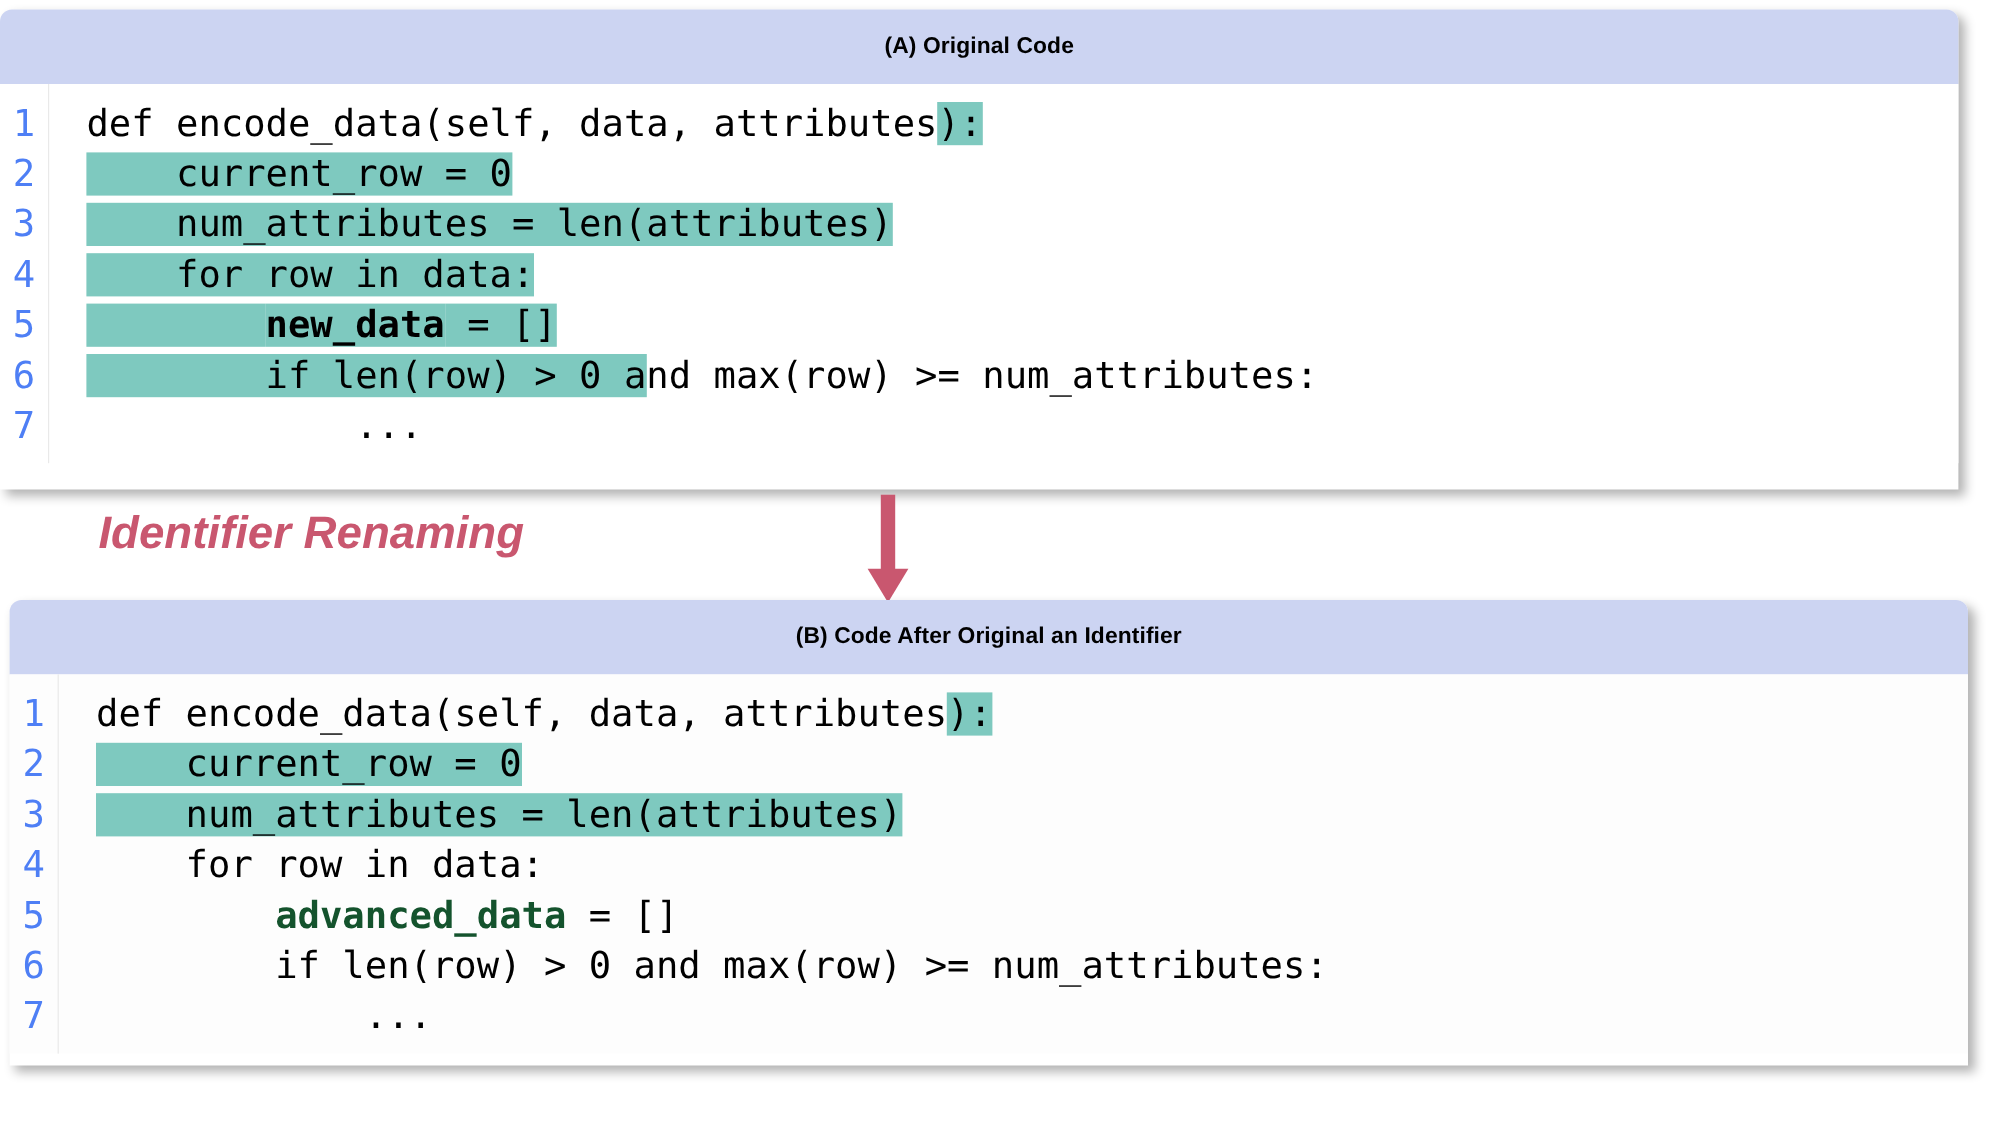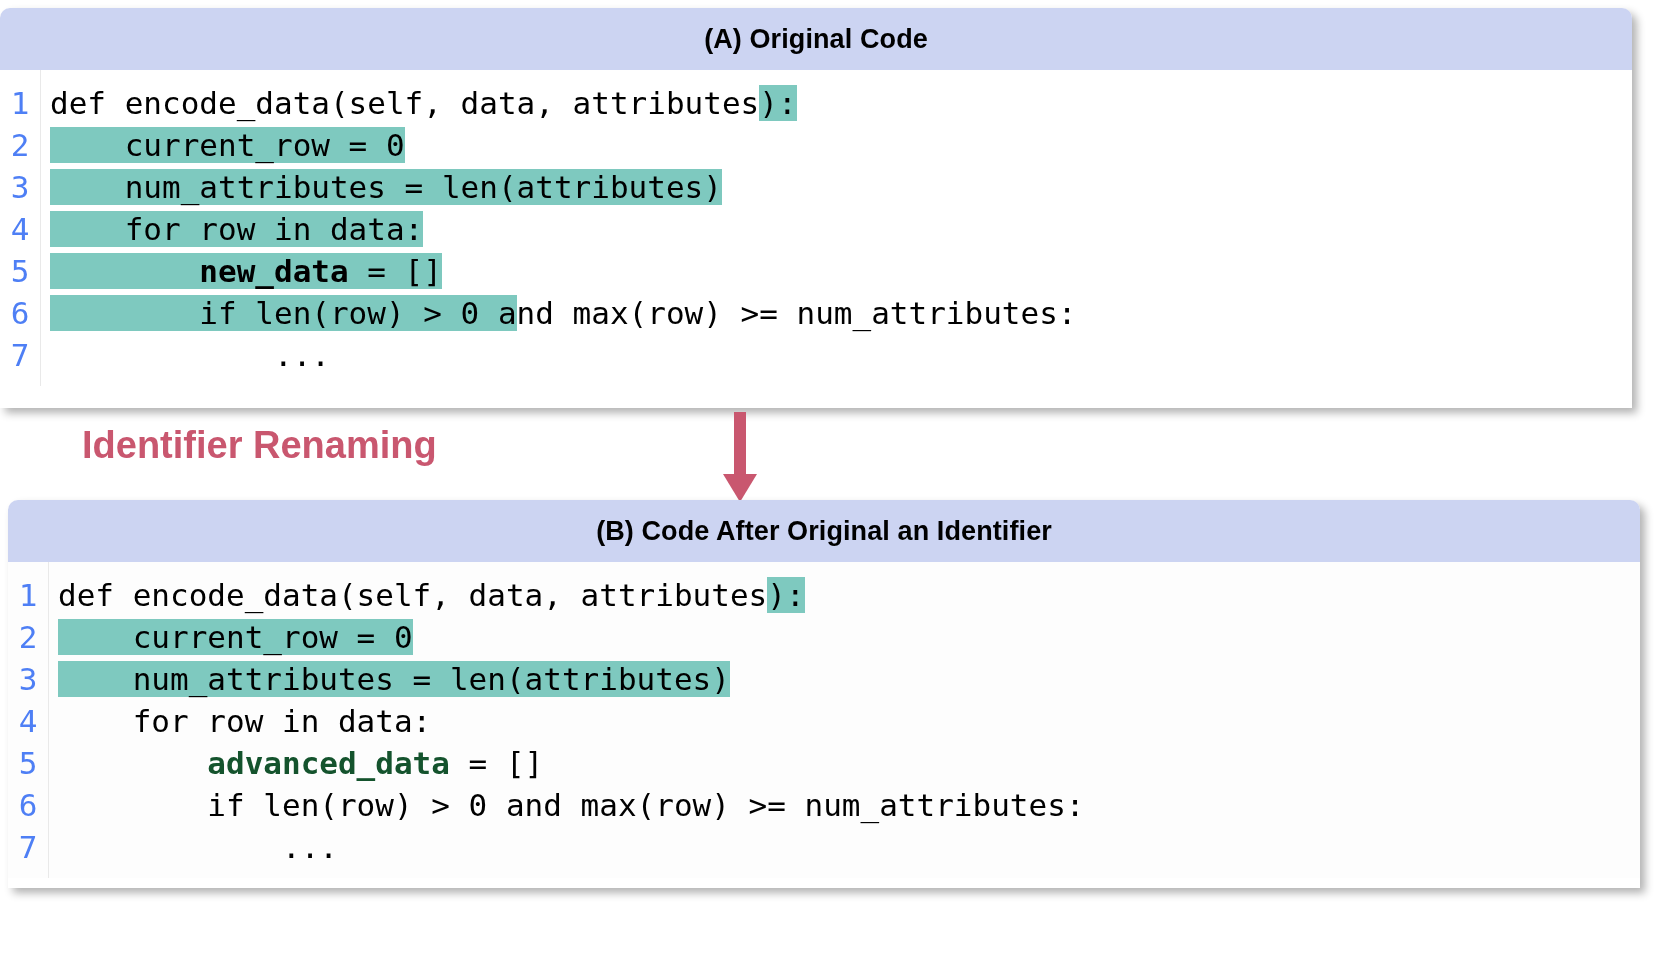--- a/index.html
+++ b/index.html
@@ -39,21 +39,21 @@
     height: 62px;
     background: #ccd4f2;
     border-radius: 10px 10px 0 0;
     display: flex;
     align-items: center;
     justify-content: center;
   }
   .panel-header-title {
     font-family: "Liberation Sans", sans-serif;
     font-weight: bold;
-    font-size: 27px;
+    font-size: 19px;
     color: #000000;
     letter-spacing: 0.1px;
   }
 
   .code-body {
     position: relative;
     background: #fdfdfd;
     padding-top: 12px;
     padding-bottom: 10px;
   }
@@ -83,21 +83,21 @@
     flex: 0 0 40px;
     text-align: center;
     color: #4e7ff5;
     font-family: "DejaVu Sans Mono", monospace;
     font-size: 31px;
     line-height: 42px;
     user-select: none;
   }
   .code-text {
     flex: 1 1 auto;
-    padding-left: 10px;
+    padding-left: 32px;
     color: #000000;
     font-family: "DejaVu Sans Mono", monospace;
     font-size: 31px;
     line-height: 42px;
     white-space: pre;
   }
   .hl {
     background: #7ec9bf;
   }
   .tok-bold {
@@ -112,20 +112,21 @@
   
   .transform-label {
     position: absolute;
     left: 82px;
     top: 424px;
     font-family: "Liberation Sans", sans-serif;
     font-weight: bold;
     font-size: 38px;
     color: #c9576f;
     white-space: nowrap;
+    font-style: italic;
   }
 
   .arrow {
     position: absolute;
     left: 700px;
     top: 412px;
     width: 80px;
     height: 92px;
   }
 </style>

